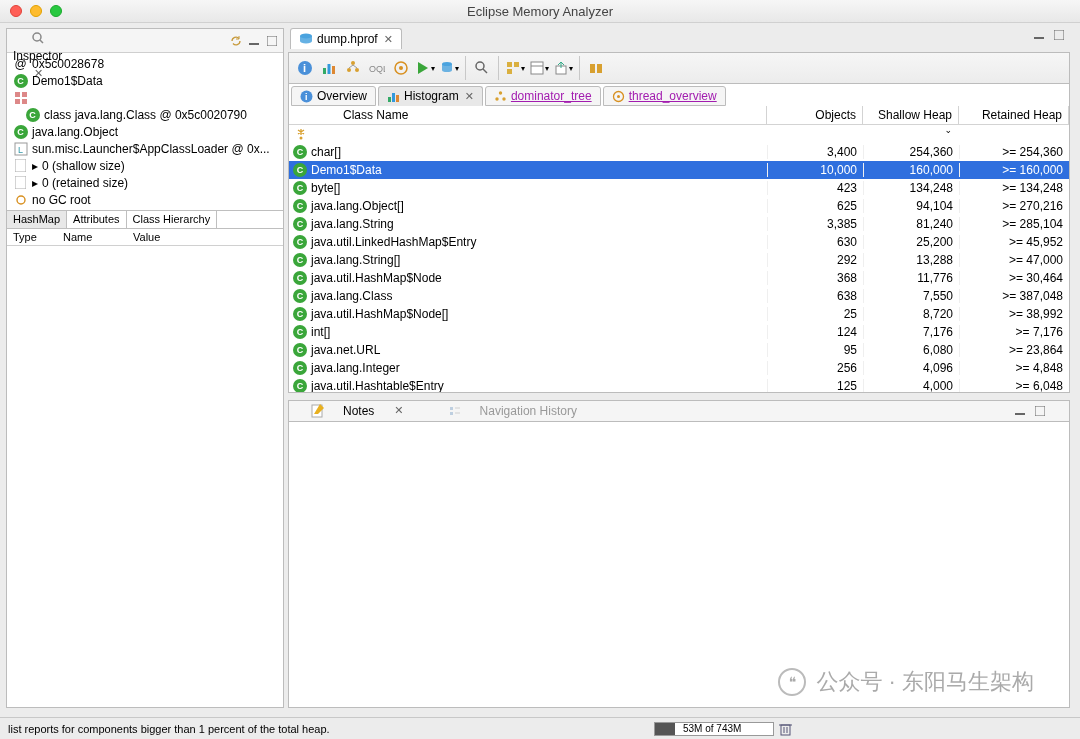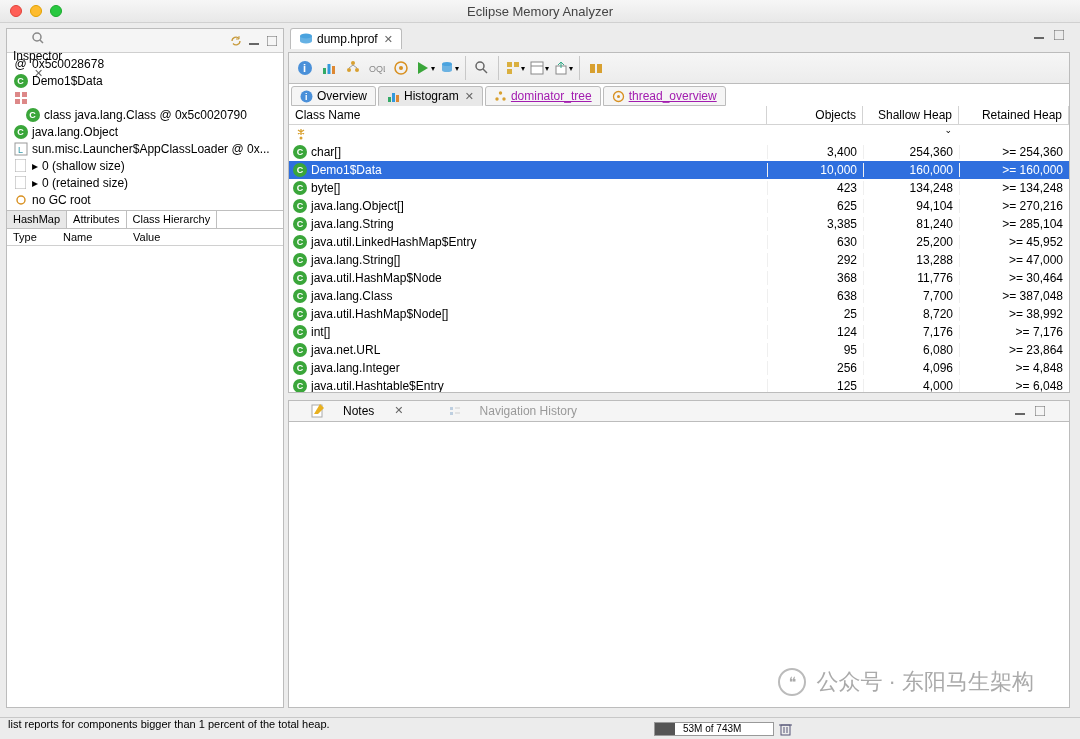--- a/index.html
+++ b/index.html
@@ -54,21 +54,21 @@
 .tb-ico { width: 20px; height: 20px; display: inline-flex; align-items: center; justify-content: center; }
 .tb-sep { width: 1px; height: 24px; background: #c8c8c8; margin: 0 2px; }
 
 .inner-tabs { height: 22px; display: flex; align-items: flex-end; background: #fff; border-left: 1px solid #bcbcbc; border-right: 1px solid #bcbcbc; }
 .in-tab { display: flex; align-items: center; gap: 4px; padding: 2px 8px; border: 1px solid #bcbcbc; border-radius: 3px 3px 0 0; margin-left: 2px; background: #f5f5f5; font-size: 12px; }
 .in-tab.active { background: #e8e8e8; border-bottom: 1px solid #e8e8e8; }
 .in-tab a { color: #a21caf; text-decoration: underline; }
 
 
 .tbl-wrap { flex: 1; background: #fff; border: 1px solid #bcbcbc; border-top: none; overflow: hidden; }
-.tbl-head { display: flex; height: 19px; border-bottom: 1px solid #d3d3d3; background: #fff; }
+.tbl-head { display: flex; height: 19px; border-bottom: 1px solid #d3d3d3; background: #fff; padding-left: 48px; }
 .tbl-head .th { padding: 2px 6px; border-right: 1px solid #d3d3d3; font-size: 12px; }
 .th-name { flex: 1; }
 .th-num { width: 96px; text-align: right; }
 .th-num.last { width: 110px; }
 .tbl-body { }
 .tr { display: flex; height: 18px; align-items: center; font-size: 12px; }
 .tr.regex { color: #888; }
 .tr.hl { background: #2f6fde; color: #fff; }
 .tr .td-name { flex: 1; padding-left: 4px; display: flex; align-items: center; gap: 4px; overflow: hidden; white-space: nowrap; }
 .tr .td-num { width: 96px; padding-right: 6px; text-align: right; border-left: 1px solid #efefef; }
@@ -76,21 +76,21 @@
 
 .class-ico { width: 14px; height: 14px; border-radius: 50%; background: #3aa63a; color: #fff; font-size: 9px; font-weight: bold; display: inline-flex; align-items: center; justify-content: center; flex-shrink: 0; }
 
 
 .notes-strip { height: 22px; margin-top: 7px; border: 1px solid #bcbcbc; background: #f5f5f5; display: flex; align-items: center; padding: 0 22px; gap: 18px; }
 .notes-strip .right-act { margin-left: auto; display: flex; gap: 6px; }
 
 .notes-body { flex: 1; background: #fff; border: 1px solid #bcbcbc; border-top: none; min-height: 78px; }
 
 
-.statusbar { position: absolute; bottom: 0; left: 0; right: 0; height: 22px; background: #ececec; border-top: 1px solid #c8c8c8; display: flex; padding: 0 8px; font-size: 11px; }
+.statusbar { position: absolute; bottom: 0; left: 0; right: 0; height: 22px; background: #ececec; border-top: 1px solid #c8c8c8; display: flex; align-items: center; padding: 0 8px; font-size: 11px; }
 .heap-ind { margin-left: auto; display: flex; align-items: center; gap: 4px; margin-right: 280px; }
 .heap-bar { width: 120px; height: 14px; border: 1px solid #999; background: #fff; position: relative; display: flex; align-items: center; }
 .heap-fill { position: absolute; left: 0; top: 0; bottom: 0; width: 20px; background: #555; }
 .heap-txt { position: relative; font-size: 10px; margin-left: 28px; }
 .trash { width: 14px; height: 14px; display: inline-flex; align-items: center; justify-content: center; color: #557; }
 
 
 .watermark { position: absolute; right: 46px; bottom: 42px; font-size: 22px; color: #aaa; display: flex; align-items: center; gap: 10px; pointer-events: none; }
 .wm-ico { width: 28px; height: 28px; border-radius: 50%; border: 2px solid #bbb; display: flex; align-items: center; justify-content: center; font-size: 14px; }
 
@@ -437,21 +437,21 @@
           </div>
           <div class="tr">
             <div class="td-name"><span class="class-ico">C</span>java.util.HashMap$Node</div>
             <div class="td-num">368</div>
             <div class="td-num">11,776</div>
             <div class="td-num last">&gt;= 30,464</div>
           </div>
           <div class="tr">
             <div class="td-name"><span class="class-ico">C</span>java.lang.Class</div>
             <div class="td-num">638</div>
-            <div class="td-num">7,700</div>
+            <div class="td-num">7,550</div>
             <div class="td-num last">&gt;= 387,048</div>
           </div>
           <div class="tr">
             <div class="td-name"><span class="class-ico">C</span>java.util.HashMap$Node[]</div>
             <div class="td-num">25</div>
             <div class="td-num">8,720</div>
             <div class="td-num last">&gt;= 38,992</div>
           </div>
           <div class="tr">
             <div class="td-name"><span class="class-ico">C</span>int[]</div>

